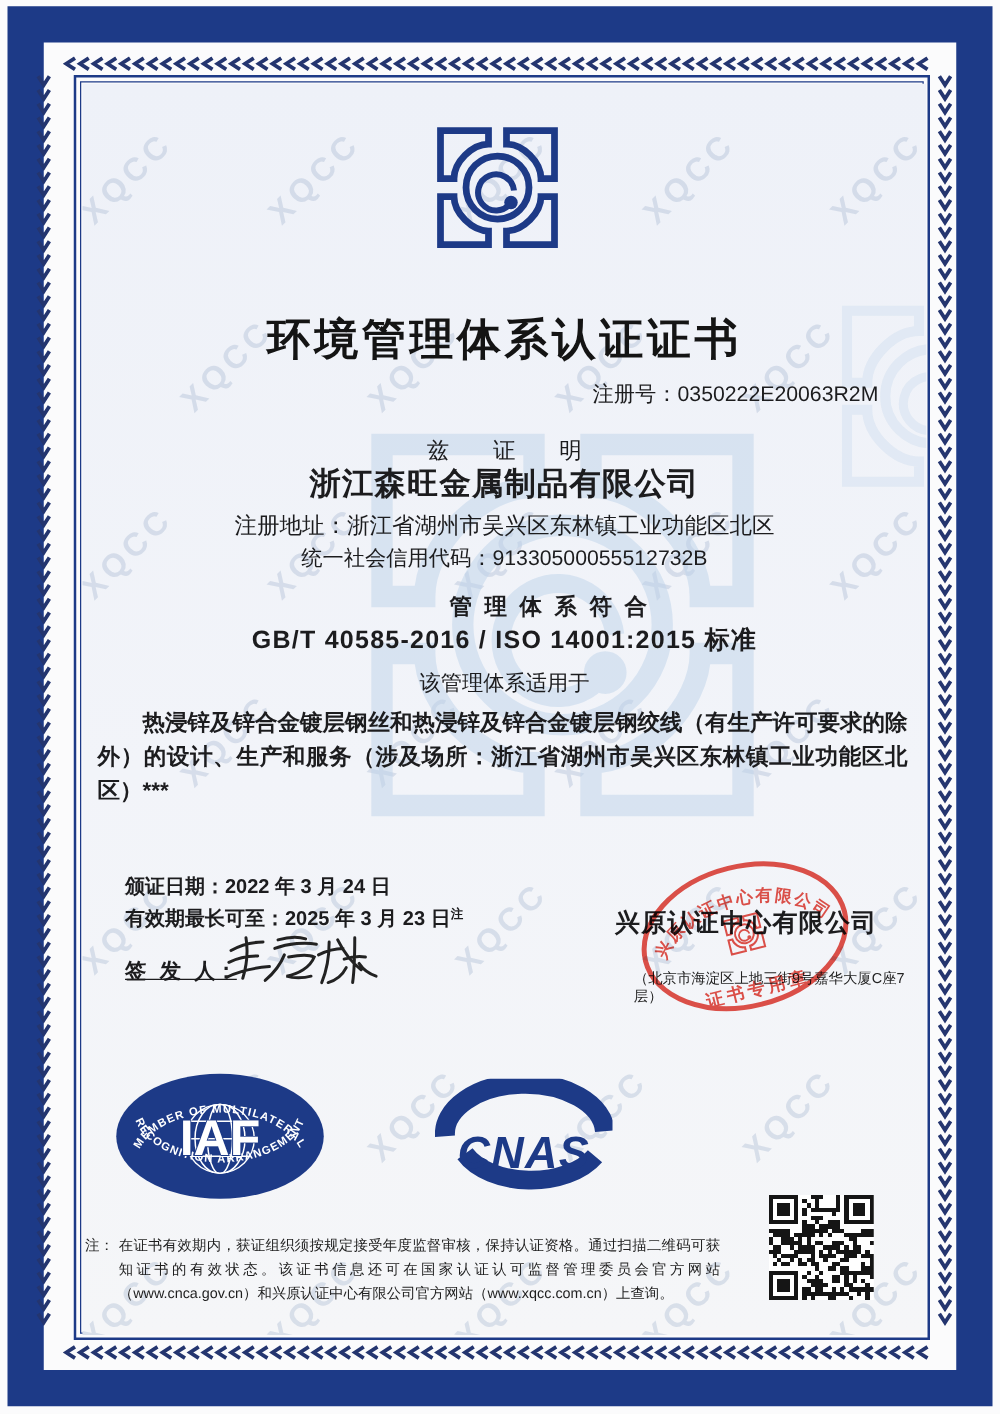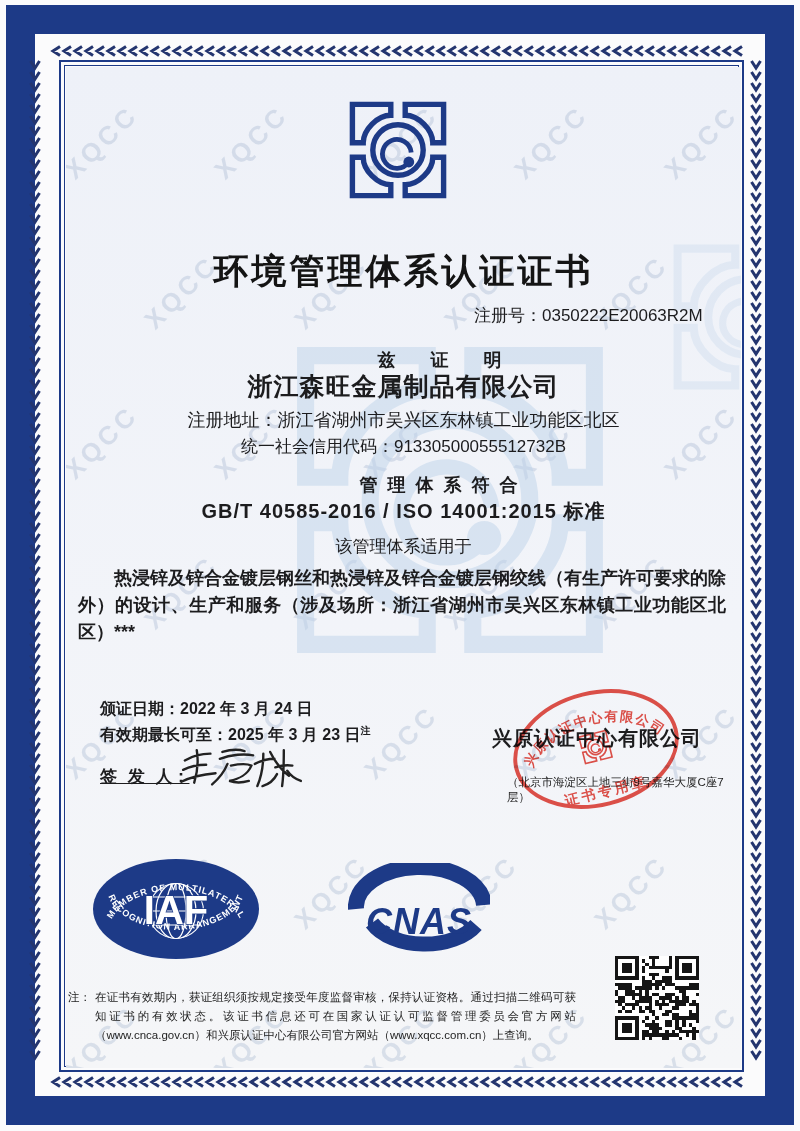--- a/index.html
+++ b/index.html
@@ -18,21 +18,21 @@
   .f2{position:absolute;left:64px;top:65px;width:675px;height:1002px;border:1px solid var(--navy,#1d3a87);box-sizing:border-box;}
   
   .content{position:absolute;left:66px;top:67px;width:675px;height:1001px;overflow:hidden;
     background:linear-gradient(180deg,#eef1f8 0%,#f2f4f9 55%,#f5f6f8 100%);}
   .wm{position:absolute;transform:rotate(-45deg);font-weight:bold;font-size:26px;letter-spacing:4px;color:rgba(150,168,200,.30);}
   .wm-logo{position:absolute;color:#bfd4ea;opacity:.5;}
   .abs{position:absolute;}
   .c-center{position:absolute;left:0;width:100%;text-align:center;}
   .title{top:181px;font-size:35px;font-weight:bold;letter-spacing:3px;color:#141414;}
   .regline{position:absolute;left:408px;top:237px;font-size:17px;font-weight:normal;}
-  .hereby{top:281px;font-size:18px;font-weight:bold;word-spacing:30px;margin-left:36px;}
+  .hereby{top:281px;font-size:18px;font-weight:normal;word-spacing:30px;}
   .company{top:303px;font-size:25px;font-weight:bold;letter-spacing:1px;}
   .addr{top:341px;font-size:18px;}
   .credit{top:368px;font-size:17px;}
   .conform{top:406px;font-size:18px;font-weight:bold;letter-spacing:10px;margin-left:40px;}
   .standard{top:431px;font-size:20px;font-weight:bold;letter-spacing:1px;}
   .scopehead{top:468px;font-size:17px;}
   .scope{position:absolute;left:12px;top:498px;width:648px;font-size:18px;font-weight:bold;line-height:27px;text-indent:2em;text-align:justify;}
   .issuedate{position:absolute;left:34px;top:632px;font-size:16px;font-weight:bold;}
   .validuntil{position:absolute;left:34px;top:657px;font-size:16px;font-weight:bold;}
   .validuntil sup{font-size:10px;}

